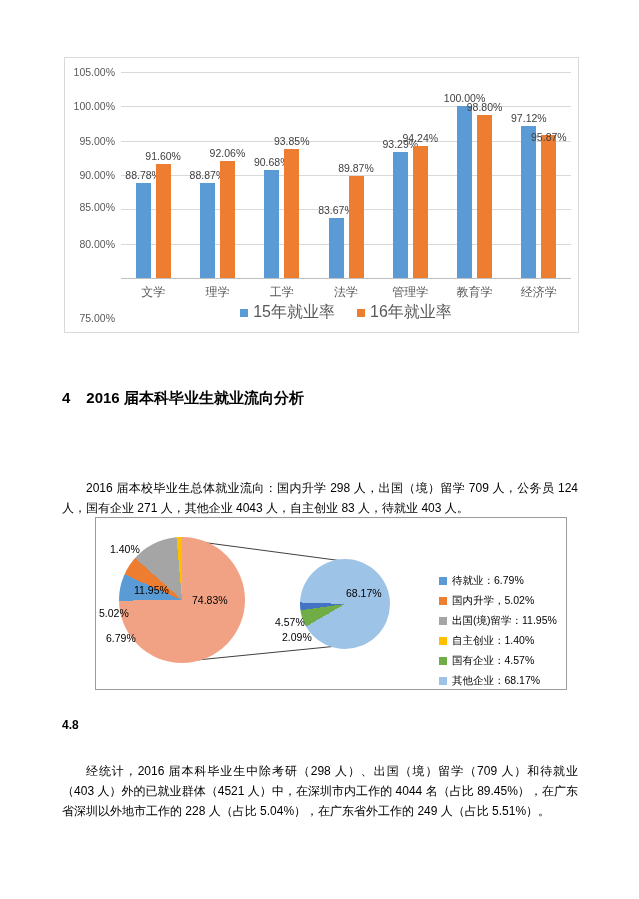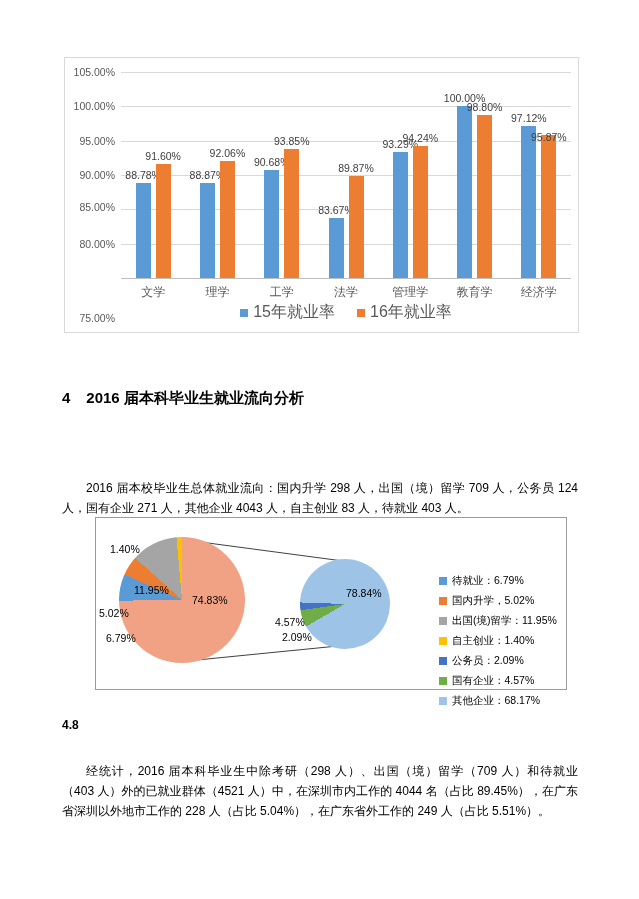--- a/index.html
+++ b/index.html
@@ -123,21 +123,21 @@
       <line x1="101" y1="142" x2="252" y2="127" stroke="#404040" stroke-width="1"></line>
     </svg>
     <div class="pie pie-big" id="pie-big" style="background: conic-gradient(rgb(242, 162, 132) 0deg, rgb(242, 162, 132) 269.415deg, rgb(91, 155, 213) 269.415deg, rgb(91, 155, 213) 293.861deg, rgb(237, 125, 49) 293.861deg, rgb(237, 125, 49) 311.935deg, rgb(165, 165, 165) 311.935deg, rgb(165, 165, 165) 354.959deg, rgb(255, 192, 0) 354.959deg, rgb(255, 192, 0) 360deg);"></div>
     <div class="pie pie-small" id="pie-small" style="background: conic-gradient(from 272deg, rgb(157, 195, 230) 0deg, rgb(157, 195, 230) 327.959deg, rgb(112, 173, 71) 327.959deg, rgb(112, 173, 71) 349.945deg, rgb(68, 114, 196) 349.945deg, rgb(68, 114, 196) 360deg);"></div>
 
     <span class="pie-label" style="left:14px;top:25px">1.40%</span>
     <span class="pie-label" style="left:38px;top:66px">11.95%</span>
     <span class="pie-label" style="left:3px;top:89px">5.02%</span>
     <span class="pie-label" style="left:10px;top:114px">6.79%</span>
     <span class="pie-label" style="left:96px;top:76px">74.83%</span>
-    <span class="pie-label" style="left:250px;top:69px">78.84%</span>
+    <span class="pie-label" style="left:250px;top:69px">68.17%</span>
     <span class="pie-label" style="left:179px;top:98px">4.57%</span>
     <span class="pie-label" style="left:186px;top:113px">2.09%</span>
 
     <div class="pie-legend" id="pie-legend">
         <div class="legend-item">
           <span class="swatch" style="background: rgb(91, 155, 213);"></span>
           <span>待就业：6.79%</span>
         </div>
         <div class="legend-item">
           <span class="swatch" style="background: rgb(237, 125, 49);"></span>
@@ -145,24 +145,20 @@
         </div>
         <div class="legend-item">
           <span class="swatch" style="background: rgb(165, 165, 165);"></span>
           <span>出国(境)留学：11.95%</span>
         </div>
         <div class="legend-item">
           <span class="swatch" style="background: rgb(255, 192, 0);"></span>
           <span>自主创业：1.40%</span>
         </div>
         <div class="legend-item">
-          <span class="swatch" style="background: rgb(68, 114, 196);"></span>
-          <span>公务员：2.09%</span>
-        </div>
-        <div class="legend-item">
           <span class="swatch" style="background: rgb(112, 173, 71);"></span>
           <span>国有企业：4.57%</span>
         </div>
         <div class="legend-item">
           <span class="swatch" style="background: rgb(157, 195, 230);"></span>
           <span>其他企业：68.17%</span>
         </div>
       </div>
   </div>
 

